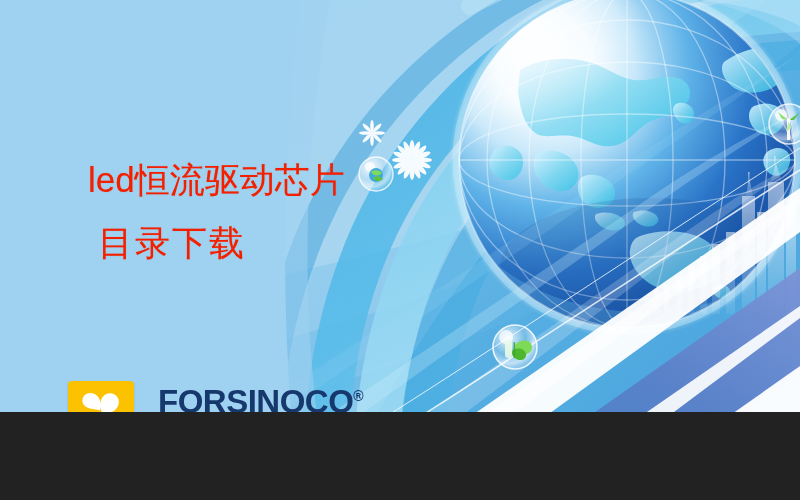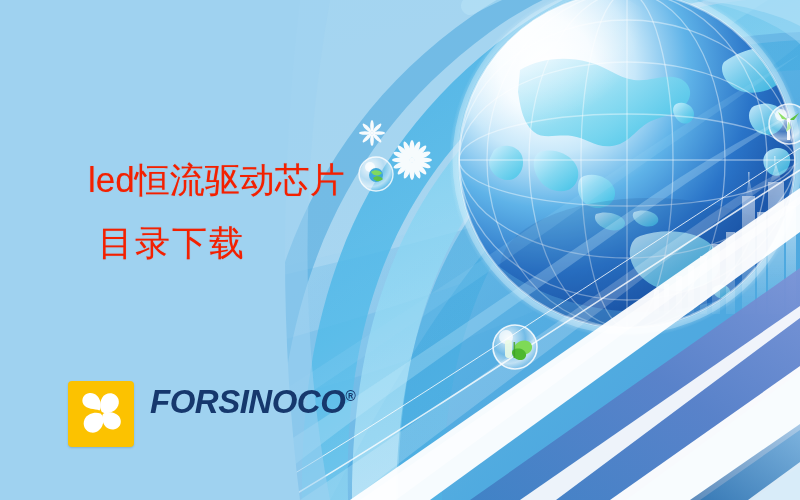--- a/index.html
+++ b/index.html
@@ -1,19 +1,19 @@
 <!DOCTYPE html>
 <html><head>
 <meta charset="utf-8">
 <title>Banner</title>
 <style>
   html,body{margin:0;padding:0;background:#222;}
   #stage{
     position:relative;
-    width:800px;height:500px;
+    width:800px;height:412px;
     overflow:hidden;
     font-family:"Liberation Sans","DejaVu Sans",sans-serif;
     background:#9ed2f0;
     user-select:none;
   }
   #stage *{box-sizing:border-box;}
 
   
   .bg-svg{position:absolute;left:0;top:0;width:800px;height:500px;display:block;}
 
@@ -50,23 +50,22 @@
   }
   .logo-mark{
     width:66px;height:66px;
     background:#fcc200;
     border-radius:4px;
     position:relative;
     flex:0 0 auto;
     box-shadow:0 1px 2px rgba(0,40,80,.18);
   }
   .logo-words{
-    margin-left:16px;
+    margin-left:24px;
     padding-top:4px;
-    font-style:italic;
   }
   .logo-name{
     display:block;
     color:#16386d;
     font-size:33px;
     font-weight:bold;
     letter-spacing:-0.5px;
     line-height:1;
     white-space:nowrap;
   }

